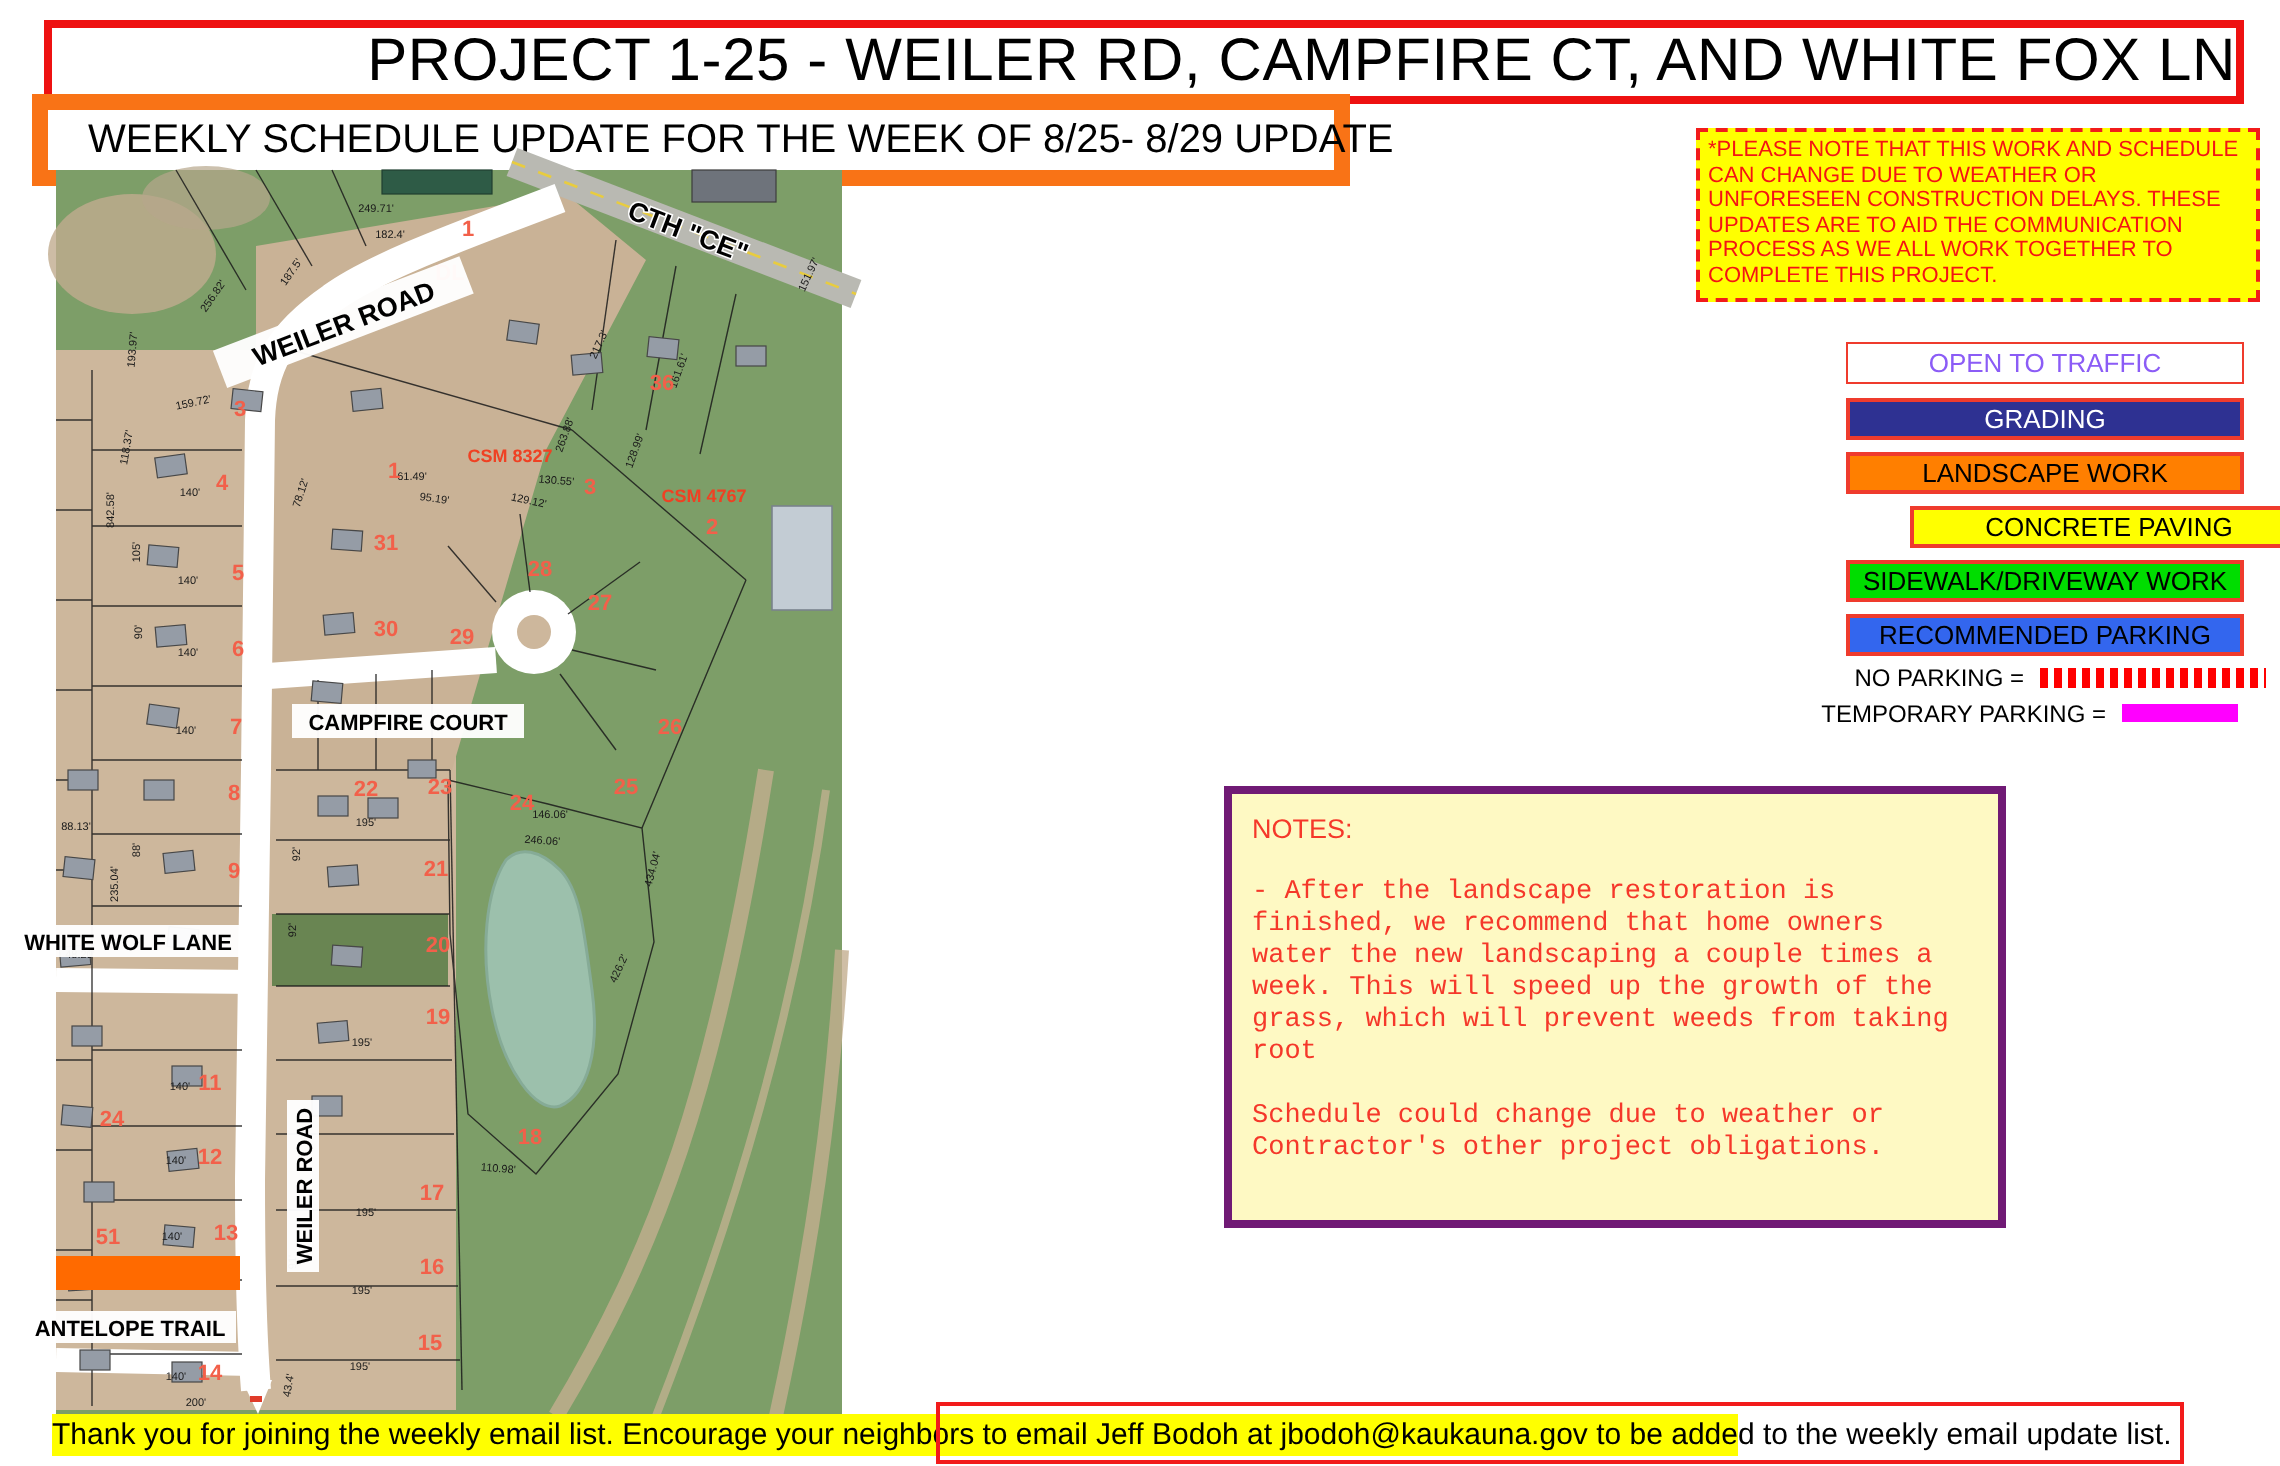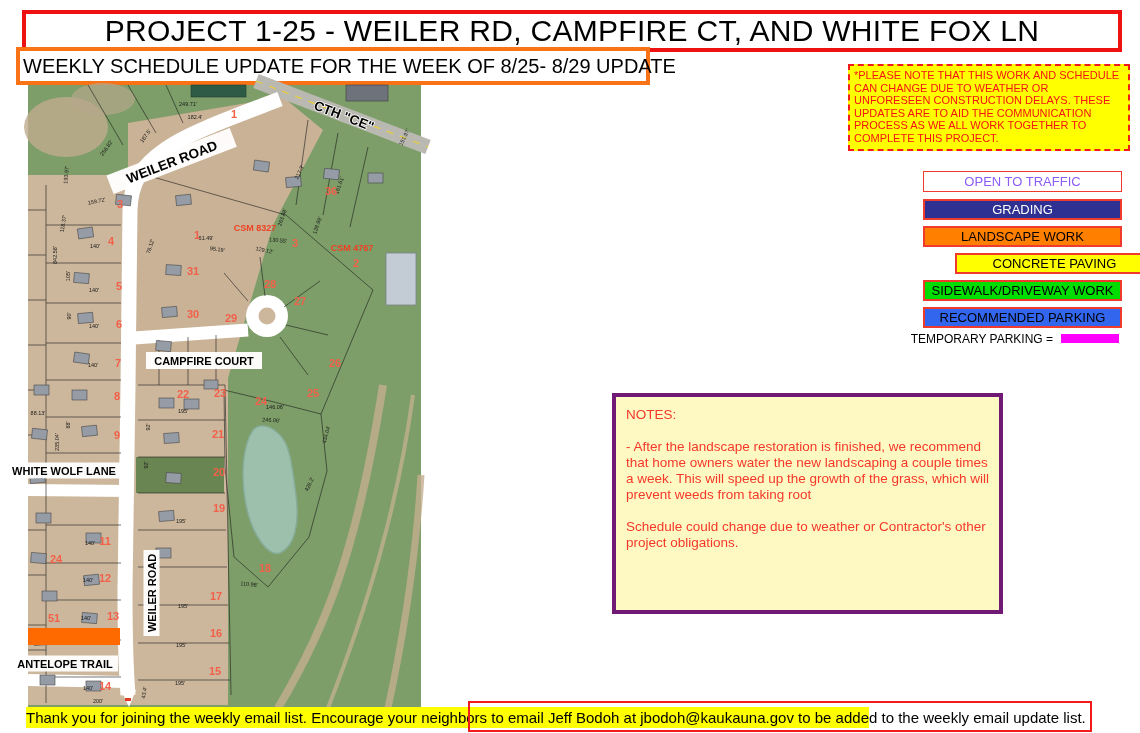--- a/index.html
+++ b/index.html
@@ -3,27 +3,27 @@
 <meta charset="utf-8">
 <style>
   html,body{margin:0;padding:0;}
   body{
     width:1140px;height:733px;position:relative;background:#ffffff;
     font-family:"Liberation Sans",sans-serif;overflow:hidden;
   }
   
   .title-box{
     position:absolute;left:22px;top:10px;width:1092px;height:34px;
-    border:4px solid #ee1111;display:flex;align-items:center;justify-content:center;
+    border:4px solid #ee1111;display:flex;align-items:center;justify-content:flex-end;
     font-size:30px;color:#000;white-space:nowrap;letter-spacing:.3px;background:#fff;
   }
   .subtitle-box{
     position:absolute;left:16px;top:47px;width:623px;height:30px;
-    border:4px solid #f97316;display:flex;align-items:center;
-    font-size:20px;color:#000;padding-left:3px;white-space:nowrap;background:#fff;
+    border:8px solid #f97316;display:flex;align-items:center;
+    font-size:20px;color:#000;padding-left:20px;white-space:nowrap;background:#fff;
   }
   
   .map-wrap{position:absolute;left:28px;top:85px;width:393px;height:623px;}
   .map-wrap svg{overflow:visible;display:block;}
   .lot-num{font:bold 11px "Liberation Sans",sans-serif;fill:#f2604a;text-anchor:middle;}
   .dim-num{font:5.5px "Liberation Sans",sans-serif;fill:#1a1a1a;text-anchor:middle;}
   .road-label{font:bold 11px "Liberation Sans",sans-serif;fill:#000;text-anchor:middle;}
   .road-label-lg{font:bold 13.5px "Liberation Sans",sans-serif;fill:#000;text-anchor:middle;}
   .csm-label{font:bold 9px "Liberation Sans",sans-serif;fill:#ef4123;text-anchor:middle;}
   .label-box{fill:#ffffff;opacity:.96;}
@@ -55,21 +55,21 @@
     width:113px;height:10px;
     background:repeating-linear-gradient(90deg,#ff0000 0 4px,#ffffff 4px 7px);
   }
   .temp-parking-swatch{width:58px;height:9px;background:#ff00ff;margin-right:14px;}
   
   .notes-box{
     position:absolute;left:612px;top:393px;width:363px;height:193px;
     background:#fef9c3;border:4px solid #701a75;color:#f5382a;
     font-size:13.5px;line-height:16px;padding:10px 10px;
   }
-  .notes-box .p{margin:16px 0 0 0;}
+  .notes-box .p{margin:16px 0 0 0;font-family:Liberation Mono, monospace;}
   
   .footer-bar{
     position:absolute;left:26px;top:707px;width:843px;height:21px;
     background:#ffff00;color:#000;font-size:15px;line-height:21px;
     text-align:center;white-space:nowrap;
   }
   .footer-highlight{
     position:absolute;left:468px;top:701px;width:620px;height:27px;
     border:2px solid #f21b1b;background:transparent;pointer-events:none;
   }
@@ -335,20 +335,24 @@
   <div class="legend-item li-0" style="background: rgb(255, 255, 255); color: #8b5cf6;"><span>OPEN TO TRAFFIC</span></div>
   <div class="legend-item li-2" style="background: rgb(255, 127, 0); color: rgb(0, 0, 0);"><span>LANDSCAPE WORK</span></div>
   <div class="legend-item li-1" style="background: rgb(46, 49, 146); color: rgb(255, 255, 255);"><span>GRADING</span></div>
   <div class="legend-item li-3" style="background: rgb(255, 255, 0); color: rgb(0, 0, 0);"><span>CONCRETE PAVING</span></div>
   <div class="legend-item li-4" style="background: rgb(0, 221, 0); color: rgb(0, 0, 0);"><span>SIDEWALK/DRIVEWAY WORK</span></div>
   <div class="legend-item li-5" style="background: rgb(51, 102, 238); color: rgb(0, 0, 0);"><span>RECOMMENDED PARKING</span></div>
 </div>
 
 <div class="parking">
   <div class="parking-row">
+    <span class="plabel">NO PARKING =</span>
+    <span class="no-parking-swatch"></span>
+  </div>
+  <div class="parking-row">
     <span class="plabel">TEMPORARY PARKING =</span>
     <span class="temp-parking-swatch"></span>
   </div>
 </div>
 
 <div class="notes-box">
   <div>NOTES:</div>
   <div class="p">- After the landscape restoration is finished, we recommend that home owners water the new landscaping a couple times a week. This will speed up the growth of the grass, which will prevent weeds from taking root</div>
   <div class="p">Schedule could change due to weather or Contractor's other project obligations.</div>
 </div>

